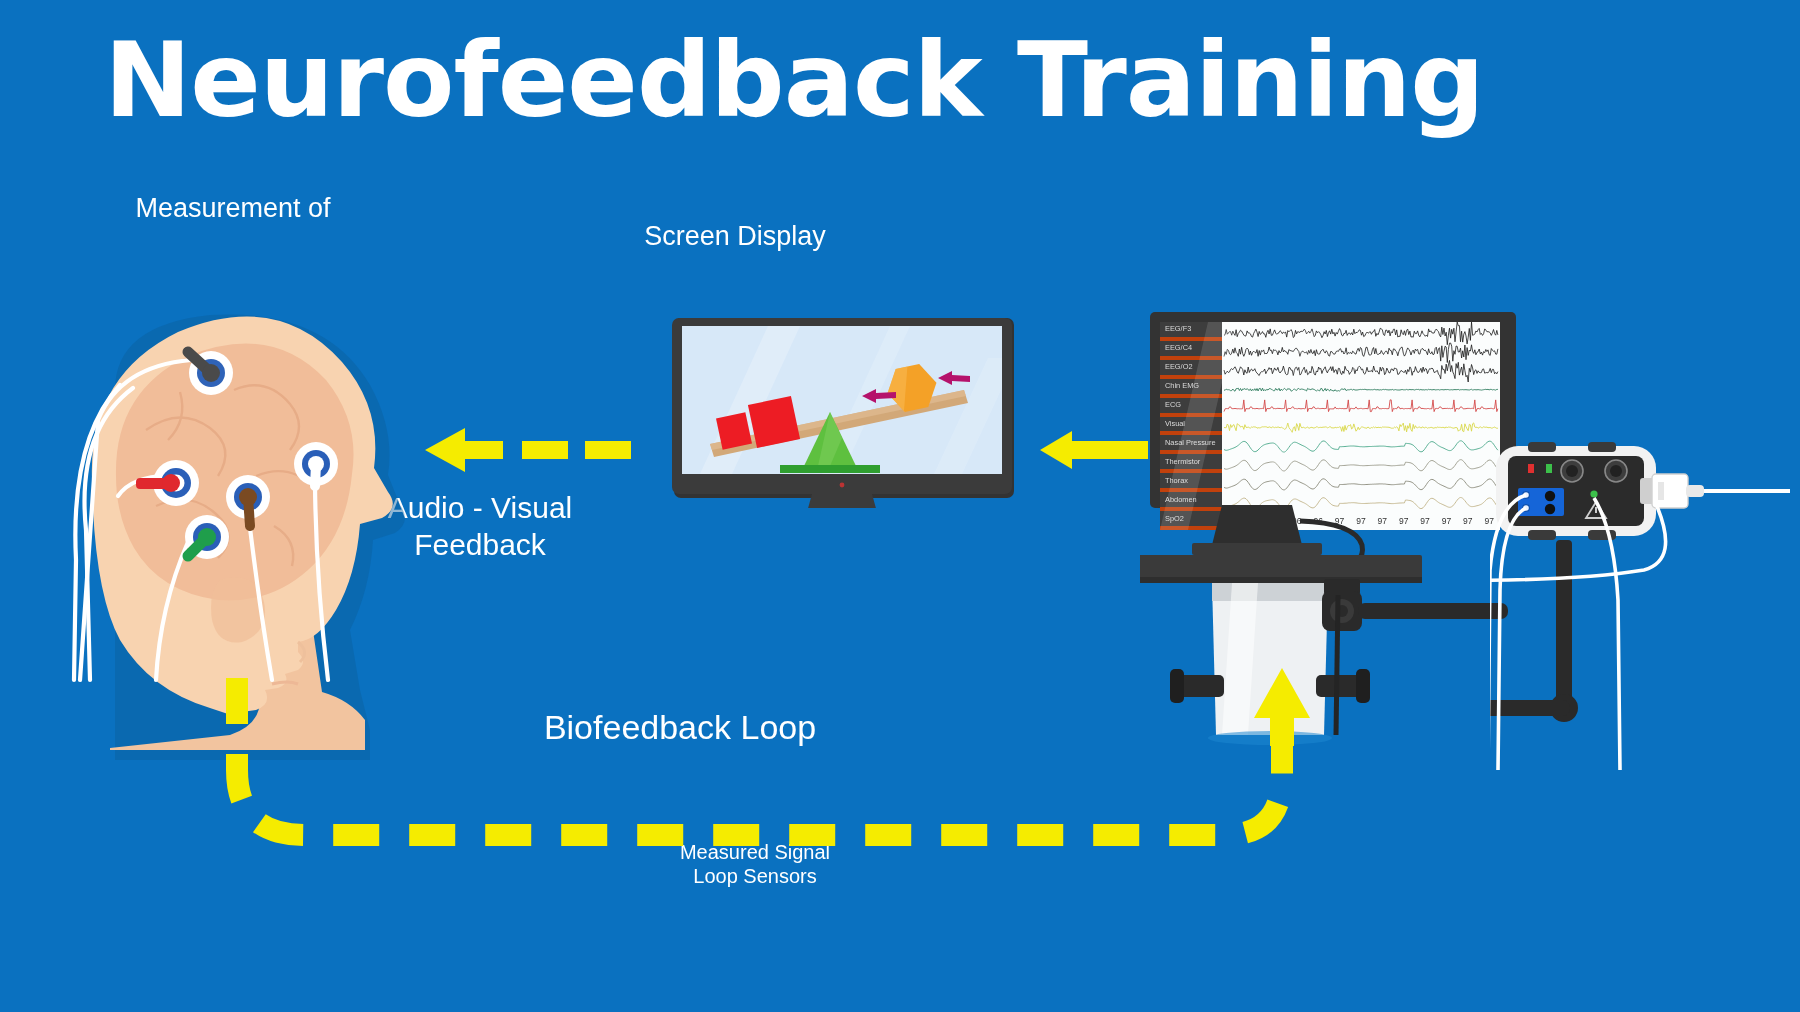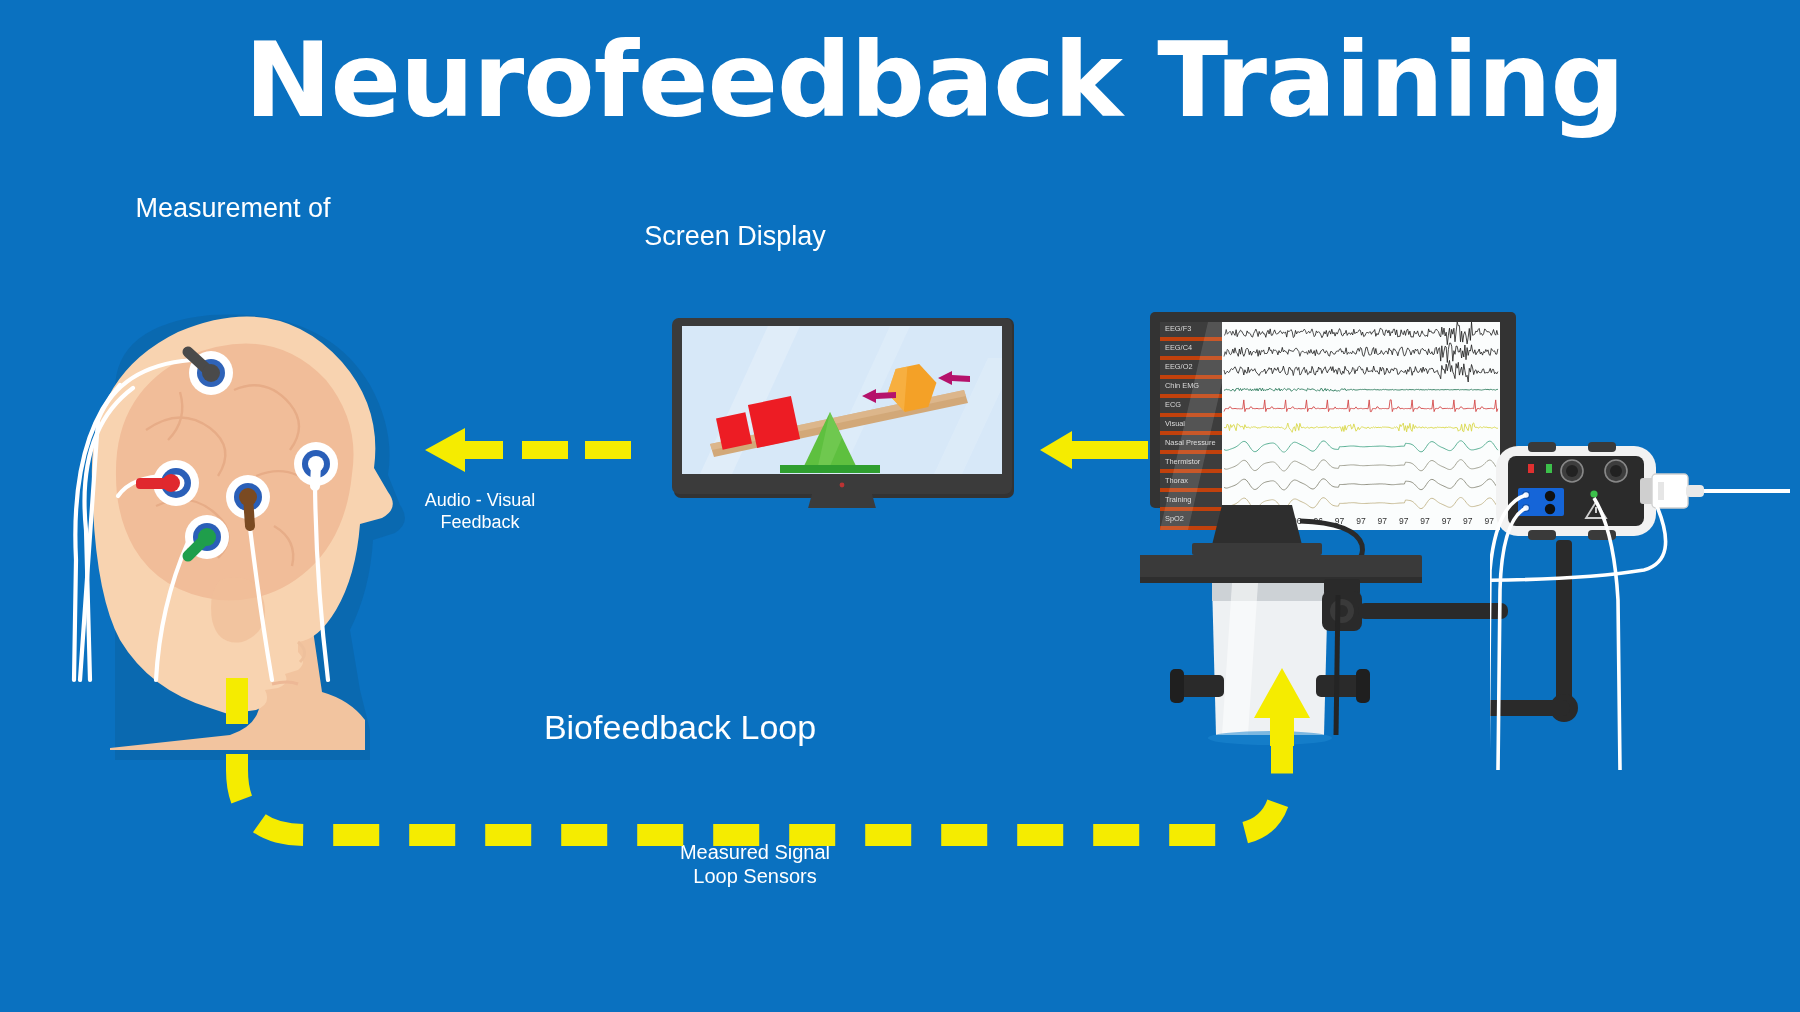--- a/index.html
+++ b/index.html
@@ -7,37 +7,36 @@
   body {
     background:#0a71c0;
     font-family:"Liberation Sans", sans-serif;
     position:relative;
   }
   #stage { position:absolute; left:0; top:0; width:1800px; height:1012px; }
 
   
   #title {
     position:absolute; left:0; top:22px; width:1588px;
-    text-align:right; color:#ffffff;
+    text-align:center; color:#ffffff;
     font-size:104px; font-weight:700; letter-spacing:-1px;
     line-height:1.12;
     font-family:"DejaVu Sans", sans-serif;
-    margin-left:36px;
   }
 
   
   .seclabel {
     position:absolute; color:#ffffff; text-align:center;
     font-size:27px; line-height:1.22; font-weight:400;
     font-family:"Liberation Sans", sans-serif;
   }
   #lbl-measure { left:88px;  top:192px; width:290px; }
   #lbl-screen  { left:610px; top:220px; width:250px; }
   #lbl-signal  { left:1140px; top:216px; width:300px; }
-  #lbl-av      { left:350px; top:490px; width:260px; font-size:18px; }
+  #lbl-av      { left:350px; top:490px; width:260px; font-size:30px; }
   #lbl-loop    { left:460px; top:707px; width:440px; font-size:34px; }
   #lbl-meas-sig{ left:560px; top:840px; width:390px; font-size:20px; }
 
   
   .layer { position:absolute; }
 
   
   #eeg-wrap {
     position:absolute; left:1160px; top:322px;
     width:340px; height:208px;
@@ -227,21 +226,21 @@
     <div id="eeg-labels">
       <div class="eeg-lab">EEG/F3</div>
       <div class="eeg-lab">EEG/C4</div>
       <div class="eeg-lab">EEG/O2</div>
       <div class="eeg-lab">Chin EMG</div>
       <div class="eeg-lab">ECG</div>
       <div class="eeg-lab">Visual</div>
       <div class="eeg-lab">Nasal Pressure</div>
       <div class="eeg-lab">Thermistor</div>
       <div class="eeg-lab">Thorax</div>
-      <div class="eeg-lab">Training</div>
+      <div class="eeg-lab">Abdomen</div>
       <div class="eeg-lab">SpO2</div>
     </div>
     <div id="eeg-traces">
       <svg id="trace-svg" width="278" height="208" viewBox="0 0 278 208">
           <path d="M2.0 13.4L3.1 12.6L4.2 7.5L5.3 12.2L6.4 11.0L7.5 9.6L8.6 9.7L9.7 13.2L10.8 9.1L11.9 11.6L13.0 13.4L14.1 7.7L15.2 14.7L16.3 11.3L17.4 10.1L18.5 8.2L19.6 9.1L20.7 11.1L21.8 13.0L22.9 14.1L24.0 13.8L25.1 8.9L26.2 11.0L27.3 11.0L28.4 11.8L29.5 14.5L30.6 15.1L31.7 11.4L32.8 9.3L33.9 7.1L35.0 10.1L36.1 14.5L37.2 9.4L38.3 12.4L39.4 11.5L40.5 9.6L41.6 11.8L42.7 11.9L43.8 15.3L44.9 10.5L46.0 8.3L47.1 12.0L48.2 6.9L49.3 13.3L50.4 13.2L51.5 10.4L52.6 7.9L53.7 11.1L54.8 12.3L55.9 11.2L57.0 10.7L58.1 8.7L59.2 9.7L60.3 11.7L61.4 10.1L62.5 11.1L63.6 9.9L64.7 15.1L65.8 8.5L66.9 9.8L68.0 8.7L69.1 7.6L70.2 9.8L71.3 15.5L72.4 14.5L73.5 8.4L74.6 11.9L75.7 9.7L76.8 10.0L77.9 10.5L79.0 9.0L80.1 9.6L81.2 9.0L82.3 7.1L83.4 8.6L84.5 11.9L85.6 10.6L86.7 9.2L87.8 11.1L88.9 9.4L90.0 6.9L91.1 10.8L92.2 14.7L93.3 13.3L94.4 8.9L95.5 10.8L96.6 9.7L97.7 10.6L98.8 12.7L99.9 15.7L101.0 13.7L102.1 9.7L103.2 12.0L104.3 8.4L105.4 14.6L106.5 10.7L107.6 8.8L108.7 12.1L109.8 7.2L110.9 11.9L112.0 10.3L113.1 14.1L114.2 10.5L115.3 12.1L116.4 9.3L117.5 6.6L118.6 8.5L119.7 13.2L120.8 14.0L121.9 11.4L123.0 11.6L124.1 8.3L125.2 13.4L126.3 11.3L127.4 10.9L128.5 12.5L129.6 10.7L130.7 13.0L131.8 7.2L132.9 11.7L134.0 10.3L135.1 10.7L136.2 9.6L137.3 7.8L138.4 8.4L139.5 13.2L140.6 10.0L141.7 14.6L142.8 13.9L143.9 11.6L145.0 10.1L146.1 11.2L147.2 10.3L148.3 9.7L149.4 12.3L150.5 10.0L151.6 9.6L152.7 7.5L153.8 14.3L154.9 11.4L156.0 12.8L157.1 10.1L158.2 6.3L159.3 6.7L160.4 8.0L161.5 12.7L162.6 13.5L163.7 8.2L164.8 8.1L165.9 11.0L167.0 8.2L168.1 13.9L169.2 9.7L170.3 10.9L171.4 7.3L172.5 7.2L173.6 12.9L174.7 7.9L175.8 15.1L176.9 14.0L178.0 14.5L179.1 7.8L180.2 11.3L181.3 12.7L182.4 8.8L183.5 13.4L184.6 8.4L185.7 7.1L186.8 12.6L187.9 9.1L189.0 15.1L190.1 14.6L191.2 15.2L192.3 9.2L193.4 11.6L194.5 11.6L195.6 8.9L196.7 13.2L197.8 14.9L198.9 12.3L200.0 8.8L201.1 11.7L202.2 12.8L203.3 14.3L204.4 13.0L205.5 14.5L206.6 6.9L207.7 10.0L208.8 8.8L209.9 10.8L211.0 11.0L212.1 11.1L213.2 8.5L214.3 7.0L215.4 8.5L216.5 9.7L217.6 13.3L218.7 14.9L219.8 5.1L220.9 12.5L222.0 6.1L223.1 14.0L224.2 10.2L225.3 22.7L226.4 13.1L227.5 6.1L228.6 16.1L229.7 7.3L230.8 12.2L231.9 6.2L233.0 19.8L234.1 9.9L235.2 0.1L236.3 3.7L237.4 3.6L238.5 19.8L239.6 9.2L240.7 20.1L241.8 12.2L242.9 9.6L244.0 13.9L245.1 21.9L246.2 15.3L247.3 6.4L248.4 18.4L249.5 0.1L250.6 13.3L251.7 13.0L252.8 11.9L253.9 9.0L255.0 10.0L256.1 7.7L257.2 6.4L258.3 12.4L259.4 11.3L260.5 13.4L261.6 11.8L262.7 6.9L263.8 8.0L264.9 9.7L266.0 9.7L267.1 9.9L268.2 10.8L269.3 13.4L270.4 10.9L271.5 7.5L272.6 11.6L273.7 13.2L274.8 8.4L275.9 12.9" fill="none" stroke="#1a1a1a" stroke-width="0.8"></path>
           <path d="M2.0 34.5L3.1 29.7L4.2 32.4L5.3 27.4L6.4 28.3L7.5 31.8L8.6 32.7L9.7 31.1L10.8 27.1L11.9 31.2L13.0 25.8L14.1 30.3L15.2 31.4L16.3 34.3L17.4 27.0L18.5 32.2L19.6 25.3L20.7 31.5L21.8 34.3L22.9 31.7L24.0 27.3L25.1 26.1L26.2 27.3L27.3 32.7L28.4 29.0L29.5 33.3L30.6 30.3L31.7 29.2L32.8 30.3L33.9 31.0L35.0 27.6L36.1 34.3L37.2 28.5L38.3 33.1L39.4 28.6L40.5 29.4L41.6 27.9L42.7 31.8L43.8 31.4L44.9 31.6L46.0 29.6L47.1 25.0L48.2 28.5L49.3 28.2L50.4 31.7L51.5 27.6L52.6 28.4L53.7 28.3L54.8 29.3L55.9 32.9L57.0 28.6L58.1 30.9L59.2 29.8L60.3 25.4L61.4 30.0L62.5 28.3L63.6 29.7L64.7 30.0L65.8 32.3L66.9 27.5L68.0 28.5L69.1 28.8L70.2 29.1L71.3 29.5L72.4 27.8L73.5 26.4L74.6 26.3L75.7 28.0L76.8 29.5L77.9 34.3L79.0 30.7L80.1 29.2L81.2 29.3L82.3 30.7L83.4 30.6L84.5 29.8L85.6 32.4L86.7 28.3L87.8 31.2L88.9 27.4L90.0 31.1L91.1 31.5L92.2 28.6L93.3 33.7L94.4 27.7L95.5 31.6L96.6 32.1L97.7 32.0L98.8 29.1L99.9 28.4L101.0 27.2L102.1 29.7L103.2 31.1L104.3 28.7L105.4 30.3L106.5 33.5L107.6 34.1L108.7 29.5L109.8 29.6L110.9 31.4L112.0 32.2L113.1 31.9L114.2 29.5L115.3 29.0L116.4 29.4L117.5 27.2L118.6 26.7L119.7 30.1L120.8 29.0L121.9 32.0L123.0 30.6L124.1 25.8L125.2 32.4L126.3 30.5L127.4 31.2L128.5 30.4L129.6 31.9L130.7 29.1L131.8 30.1L132.9 31.8L134.0 32.1L135.1 28.4L136.2 26.3L137.3 29.3L138.4 25.5L139.5 26.5L140.6 32.8L141.7 34.4L142.8 31.0L143.9 25.5L145.0 25.2L146.1 29.6L147.2 33.0L148.3 33.0L149.4 32.4L150.5 27.3L151.6 25.5L152.7 31.9L153.8 26.5L154.9 31.6L156.0 32.8L157.1 31.5L158.2 31.6L159.3 28.5L160.4 30.8L161.5 32.5L162.6 30.6L163.7 29.2L164.8 29.3L165.9 32.1L167.0 26.2L168.1 28.4L169.2 28.6L170.3 32.8L171.4 26.9L172.5 27.0L173.6 29.0L174.7 29.9L175.8 33.8L176.9 29.4L178.0 26.9L179.1 25.4L180.2 25.2L181.3 31.2L182.4 34.1L183.5 32.5L184.6 28.6L185.7 25.9L186.8 27.3L187.9 29.2L189.0 33.0L190.1 29.6L191.2 28.1L192.3 31.4L193.4 27.0L194.5 28.6L195.6 27.4L196.7 31.8L197.8 32.1L198.9 27.8L200.0 26.5L201.1 27.0L202.2 28.6L203.3 28.2L204.4 29.8L205.5 32.8L206.6 26.8L207.7 30.8L208.8 31.8L209.9 29.7L211.0 32.7L212.1 32.1L213.2 26.3L214.3 25.2L215.4 31.7L216.5 26.6L217.6 25.8L218.7 39.1L219.8 23.8L220.9 35.4L222.0 29.2L223.1 24.2L224.2 25.0L225.3 40.5L226.4 27.4L227.5 21.1L228.6 21.0L229.7 24.1L230.8 39.2L231.9 28.7L233.0 32.3L234.1 24.0L235.2 24.4L236.3 30.0L237.4 30.0L238.5 26.1L239.6 36.0L240.7 28.8L241.8 35.0L242.9 23.0L244.0 37.7L245.1 25.6L246.2 33.4L247.3 28.0L248.4 29.1L249.5 22.8L250.6 29.4L251.7 31.4L252.8 27.8L253.9 32.8L255.0 30.3L256.1 29.7L257.2 27.0L258.3 31.9L259.4 30.1L260.5 33.1L261.6 29.6L262.7 30.7L263.8 27.5L264.9 29.6L266.0 27.9L267.1 32.6L268.2 33.4L269.3 26.5L270.4 28.1L271.5 29.4L272.6 28.8L273.7 32.1L274.8 32.2L275.9 26.9" fill="none" stroke="#1a1a1a" stroke-width="0.8"></path>
           <path d="M2.0 48.0L3.1 52.2L4.2 50.6L5.3 49.2L6.4 50.5L7.5 49.9L8.6 47.4L9.7 46.7L10.8 47.7L11.9 46.2L13.0 44.8L14.1 47.0L15.2 50.0L16.3 51.3L17.4 47.9L18.5 44.8L19.6 46.0L20.7 47.4L21.8 53.0L22.9 47.8L24.0 50.6L25.1 51.2L26.2 45.0L27.3 50.5L28.4 48.0L29.5 47.0L30.6 48.8L31.7 48.4L32.8 46.7L33.9 49.8L35.0 50.9L36.1 52.5L37.2 53.5L38.3 50.9L39.4 49.7L40.5 49.7L41.6 49.1L42.7 47.0L43.8 51.7L44.9 49.3L46.0 48.0L47.1 45.6L48.2 47.4L49.3 46.0L50.4 51.7L51.5 48.9L52.6 45.9L53.7 48.0L54.8 48.1L55.9 45.4L57.0 49.7L58.1 51.0L59.2 49.2L60.3 48.5L61.4 44.1L62.5 48.2L63.6 51.8L64.7 52.7L65.8 52.2L66.9 45.6L68.0 45.6L69.1 48.2L70.2 48.1L71.3 53.5L72.4 48.3L73.5 45.6L74.6 45.2L75.7 48.3L76.8 45.4L77.9 53.0L79.0 52.2L80.1 49.0L81.2 47.1L82.3 45.1L83.4 50.6L84.5 47.6L85.6 52.7L86.7 51.8L87.8 49.4L88.9 50.9L90.0 44.4L91.1 47.2L92.2 51.9L93.3 53.1L94.4 48.9L95.5 50.0L96.6 45.0L97.7 47.2L98.8 46.4L99.9 51.5L101.0 48.3L102.1 46.7L103.2 44.8L104.3 48.9L105.4 50.9L106.5 47.9L107.6 47.4L108.7 44.7L109.8 48.8L110.9 44.6L112.0 50.5L113.1 47.9L114.2 47.9L115.3 52.2L116.4 46.3L117.5 46.5L118.6 50.9L119.7 52.6L120.8 49.1L121.9 51.4L123.0 44.3L124.1 47.6L125.2 48.4L126.3 48.8L127.4 52.4L128.5 50.4L129.6 49.5L130.7 45.4L131.8 46.5L132.9 51.7L134.0 47.7L135.1 48.9L136.2 45.3L137.3 44.2L138.4 45.2L139.5 47.9L140.6 47.0L141.7 51.1L142.8 52.2L143.9 49.9L145.0 45.3L146.1 49.5L147.2 49.3L148.3 49.3L149.4 48.4L150.5 50.1L151.6 44.0L152.7 48.1L153.8 49.8L154.9 48.7L156.0 50.2L157.1 52.2L158.2 45.2L159.3 49.1L160.4 45.5L161.5 46.3L162.6 52.7L163.7 51.1L164.8 46.1L165.9 48.3L167.0 50.9L168.1 50.7L169.2 47.0L170.3 47.1L171.4 48.9L172.5 46.0L173.6 46.5L174.7 46.9L175.8 52.4L176.9 52.1L178.0 50.0L179.1 48.4L180.2 49.3L181.3 50.1L182.4 50.4L183.5 48.2L184.6 52.2L185.7 47.5L186.8 49.6L187.9 44.9L189.0 46.8L190.1 53.3L191.2 49.4L192.3 49.7L193.4 44.6L194.5 48.0L195.6 50.3L196.7 50.4L197.8 48.7L198.9 46.3L200.0 50.5L201.1 45.0L202.2 49.3L203.3 46.6L204.4 47.0L205.5 51.6L206.6 48.6L207.7 46.6L208.8 47.1L209.9 46.0L211.0 46.9L212.1 50.4L213.2 50.4L214.3 49.0L215.4 48.4L216.5 52.4L217.6 53.2L218.7 56.8L219.8 43.5L220.9 47.6L222.0 47.2L223.1 51.5L224.2 42.1L225.3 48.8L226.4 42.9L227.5 38.4L228.6 49.7L229.7 43.5L230.8 49.9L231.9 52.5L233.0 56.6L234.1 41.6L235.2 46.2L236.3 40.3L237.4 53.1L238.5 48.4L239.6 45.0L240.7 53.2L241.8 41.8L242.9 48.7L244.0 54.8L245.1 53.3L246.2 60.0L247.3 46.3L248.4 50.1L249.5 42.5L250.6 45.9L251.7 52.6L252.8 48.7L253.9 47.8L255.0 51.4L256.1 48.8L257.2 50.4L258.3 50.7L259.4 50.5L260.5 47.3L261.6 46.9L262.7 51.2L263.8 50.7L264.9 50.5L266.0 50.9L267.1 49.3L268.2 46.4L269.3 50.7L270.4 47.4L271.5 47.4L272.6 51.8L273.7 50.4L274.8 51.8L275.9 49.6" fill="none" stroke="#1a1a1a" stroke-width="0.8"></path>
           <path d="M2.0 67.9L3.1 68.3L4.2 67.1L5.3 67.7L6.4 67.7L7.5 67.9L8.6 68.7L9.7 68.6L10.8 67.0L11.9 68.5L13.0 69.2L14.1 66.7L15.2 66.6L16.3 66.2L17.4 68.5L18.5 66.5L19.6 68.8L20.7 66.9L21.8 67.3L22.9 66.5L24.0 67.8L25.1 66.5L26.2 67.8L27.3 68.4L28.4 66.8L29.5 69.0L30.6 67.3L31.7 68.4L32.8 66.7L33.9 68.6L35.0 66.5L36.1 69.0L37.2 66.5L38.3 66.4L39.4 68.9L40.5 66.2L41.6 68.9L42.7 67.6L43.8 68.6L44.9 67.2L46.0 68.1L47.1 66.7L48.2 66.6L49.3 67.3L50.4 67.7L51.5 68.8L52.6 68.7L53.7 66.4L54.8 68.0L55.9 67.9L57.0 66.3L58.1 69.0L59.2 67.1L60.3 68.4L61.4 67.4L62.5 66.3L63.6 67.5L64.7 68.3L65.8 66.5L66.9 67.2L68.0 66.9L69.1 69.2L70.2 68.8L71.3 67.7L72.4 66.8L73.5 68.1L74.6 68.5L75.7 66.7L76.8 66.4L77.9 67.7L79.0 67.0L80.1 67.1L81.2 67.3L82.3 67.8L83.4 68.1L84.5 69.0L85.6 66.4L86.7 67.2L87.8 67.3L88.9 67.7L90.0 66.8L91.1 67.1L92.2 67.5L93.3 68.0L94.4 69.1L95.5 68.0L96.6 68.4L97.7 68.9L98.8 66.5L99.9 66.6L101.0 69.2L102.1 68.2L103.2 66.4L104.3 69.0L105.4 66.9L106.5 68.1L107.6 69.0L108.7 67.2L109.8 68.6L110.9 68.6L112.0 69.1L113.1 67.7L114.2 69.0L115.3 69.0L116.4 68.6L117.5 69.0L118.6 68.1L119.7 66.7L120.8 67.3L121.9 67.4L123.0 66.6L124.1 68.6L125.2 67.9L126.3 67.8L127.4 67.8L128.5 67.4L129.6 67.4L130.7 68.1L131.8 67.3L132.9 68.0L134.0 68.0L135.1 68.0L136.2 67.8L137.3 67.6L138.4 67.4L139.5 67.6L140.6 67.4L141.7 67.5L142.8 67.3L143.9 67.5L145.0 67.9L146.1 67.7L147.2 67.7L148.3 67.8L149.4 67.7L150.5 67.8L151.6 67.6L152.7 67.3L153.8 67.8L154.9 67.8L156.0 67.6L157.1 68.1L158.2 67.7L159.3 68.0L160.4 67.6L161.5 67.4L162.6 67.7L163.7 67.4L164.8 67.8L165.9 67.8L167.0 68.0L168.1 67.7L169.2 67.9L170.3 67.4L171.4 68.0L172.5 67.8L173.6 67.6L174.7 67.9L175.8 68.0L176.9 68.0L178.0 68.0L179.1 67.7L180.2 67.5L181.3 67.8L182.4 67.8L183.5 67.8L184.6 67.4L185.7 67.8L186.8 67.8L187.9 67.4L189.0 67.8L190.1 67.6L191.2 67.6L192.3 68.0L193.4 67.7L194.5 67.4L195.6 67.5L196.7 67.4L197.8 68.0L198.9 67.4L200.0 68.0L201.1 67.7L202.2 68.0L203.3 67.7L204.4 67.7L205.5 67.9L206.6 67.3L207.7 67.7L208.8 67.5L209.9 67.9L211.0 67.7L212.1 67.5L213.2 67.9L214.3 67.8L215.4 67.7L216.5 67.6L217.6 68.0L218.7 67.7L219.8 67.6L220.9 67.7L222.0 67.9L223.1 67.5L224.2 67.7L225.3 67.5L226.4 67.6L227.5 67.9L228.6 67.8L229.7 67.7L230.8 67.9L231.9 67.6L233.0 67.6L234.1 67.7L235.2 67.6L236.3 67.4L237.4 68.0L238.5 67.7L239.6 67.7L240.7 67.6L241.8 67.8L242.9 67.7L244.0 67.7L245.1 67.8L246.2 67.9L247.3 68.0L248.4 67.6L249.5 67.3L250.6 68.0L251.7 67.8L252.8 67.6L253.9 67.8L255.0 67.8L256.1 67.6L257.2 67.8L258.3 67.9L259.4 68.1L260.5 67.9L261.6 67.7L262.7 67.5L263.8 67.3L264.9 67.6L266.0 67.3L267.1 67.9L268.2 67.4L269.3 67.4L270.4 67.9L271.5 67.6L272.6 67.8L273.7 68.1L274.8 67.4L275.9 67.4" fill="none" stroke="#2f7d5f" stroke-width="0.9"></path>
           <path d="M2.0 89.6L3.1 86.8L4.2 86.6L5.3 86.6L6.4 86.8L7.5 84.9L8.6 84.9L9.7 86.6L10.8 86.7L11.9 86.6L13.0 86.5L14.1 86.6L15.2 86.8L16.3 86.7L17.4 86.8L18.5 86.8L19.6 86.8L20.7 86.7L21.8 77.9L22.9 89.6L24.0 86.5L25.1 86.8L26.2 86.7L27.3 86.8L28.4 84.9L29.5 84.9L30.6 86.7L31.7 86.5L32.8 86.7L33.9 86.6L35.0 86.4L36.1 86.7L37.2 86.8L38.3 86.6L39.4 86.6L40.5 86.4L41.6 86.7L42.7 77.9L43.8 89.6L44.9 86.4L46.0 86.7L47.1 86.6L48.2 86.6L49.3 84.9L50.4 84.9L51.5 86.8L52.6 86.5L53.7 86.7L54.8 86.5L55.9 86.3L57.0 86.5L58.1 86.4L59.2 86.7L60.3 86.6L61.4 86.5L62.5 86.4L63.6 77.9L64.7 89.6L65.8 86.5L66.9 86.4L68.0 86.6L69.1 86.4L70.2 84.9L71.3 84.9L72.4 86.8L73.5 86.5L74.6 86.7L75.7 86.8L76.8 86.4L77.9 86.7L79.0 86.8L80.1 86.7L81.2 86.5L82.3 86.8L83.4 86.4L84.5 77.9L85.6 89.6L86.7 86.5L87.8 86.5L88.9 86.5L90.0 86.8L91.1 84.9L92.2 84.9L93.3 86.6L94.4 86.7L95.5 86.3L96.6 86.3L97.7 86.7L98.8 86.6L99.9 86.5L101.0 86.4L102.1 86.7L103.2 86.5L104.3 86.5L105.4 77.9L106.5 89.6L107.6 86.6L108.7 86.9L109.8 86.9L110.9 86.9L112.0 86.8L113.1 84.9L114.2 86.6L115.3 86.5L116.4 86.7L117.5 86.4L118.6 86.5L119.7 86.6L120.8 86.5L121.9 86.8L123.0 86.6L124.1 86.7L125.2 86.4L126.3 77.9L127.4 89.6L128.5 86.4L129.6 86.4L130.7 86.6L131.8 86.7L132.9 86.5L134.0 84.9L135.1 86.6L136.2 86.8L137.3 86.6L138.4 86.4L139.5 86.4L140.6 86.8L141.7 86.7L142.8 86.6L143.9 86.5L145.0 86.6L146.1 86.8L147.2 77.9L148.3 89.6L149.4 89.6L150.5 86.6L151.6 86.6L152.7 86.6L153.8 86.9L154.9 84.9L156.0 84.9L157.1 86.7L158.2 86.7L159.3 86.8L160.4 86.5L161.5 86.5L162.6 86.6L163.7 86.5L164.8 86.7L165.9 86.7L167.0 86.5L168.1 77.9L169.2 77.9L170.3 89.6L171.4 86.4L172.5 86.8L173.6 86.5L174.7 86.8L175.8 84.9L176.9 84.9L178.0 86.8L179.1 86.5L180.2 86.3L181.3 86.8L182.4 86.8L183.5 86.5L184.6 86.6L185.7 86.6L186.8 86.5L187.9 86.7L189.0 86.7L190.1 77.9L191.2 89.6L192.3 86.7L193.4 86.4L194.5 86.7L195.6 86.8L196.7 84.9L197.8 84.9L198.9 86.5L200.0 86.4L201.1 86.5L202.2 86.7L203.3 86.7L204.4 86.8L205.5 86.5L206.6 86.5L207.7 86.9L208.8 86.7L209.9 86.8L211.0 77.9L212.1 89.6L213.2 86.7L214.3 86.4L215.4 86.6L216.5 86.5L217.6 84.9L218.7 84.9L219.8 86.4L220.9 86.7L222.0 86.5L223.1 86.4L224.2 86.5L225.3 86.3L226.4 86.6L227.5 86.4L228.6 86.7L229.7 86.4L230.8 86.6L231.9 77.9L233.0 89.6L234.1 86.6L235.2 86.5L236.3 86.9L237.4 86.7L238.5 84.9L239.6 84.9L240.7 86.4L241.8 86.9L242.9 86.7L244.0 86.7L245.1 86.4L246.2 86.4L247.3 86.4L248.4 86.6L249.5 86.4L250.6 86.3L251.7 86.7L252.8 77.9L253.9 89.6L255.0 86.9L256.1 86.4L257.2 86.8L258.3 86.9L259.4 84.9L260.5 84.9L261.6 86.6L262.7 86.5L263.8 86.8L264.9 86.8L266.0 86.5L267.1 86.6L268.2 86.4L269.3 86.3L270.4 86.6L271.5 86.8L272.6 86.5L273.7 77.9L274.8 89.6L275.9 86.6" fill="none" stroke="#d44a4a" stroke-width="0.9"></path>
           <path d="M2.0 105.5L3.1 105.7L4.2 105.7L5.3 102.0L6.4 103.5L7.5 108.6L8.6 102.6L9.7 105.4L10.8 103.3L11.9 102.6L13.0 105.8L14.1 108.7L15.2 101.7L16.3 102.6L17.4 103.1L18.5 105.1L19.6 104.5L20.7 104.3L21.8 107.3L22.9 102.7L24.0 105.3L25.1 105.5L26.2 105.0L27.3 105.7L28.4 106.1L29.5 105.0L30.6 105.3L31.7 104.8L32.8 105.0L33.9 105.0L35.0 106.2L36.1 105.7L37.2 105.9L38.3 105.8L39.4 105.2L40.5 104.8L41.6 104.9L42.7 104.8L43.8 104.8L44.9 105.0L46.0 105.7L47.1 104.8L48.2 105.2L49.3 106.0L50.4 104.8L51.5 105.2L52.6 105.7L53.7 105.2L54.8 105.5L55.9 105.0L57.0 105.2L58.1 105.9L59.2 105.1L60.3 105.8L61.4 106.3L62.5 107.3L63.6 106.9L64.7 104.8L65.8 101.0L66.9 105.4L68.0 107.3L69.1 108.3L70.2 110.3L71.3 105.8L72.4 104.7L73.5 109.1L74.6 101.6L75.7 104.0L76.8 108.4L77.9 101.3L79.0 104.9L80.1 106.1L81.2 105.0L82.3 105.7L83.4 106.1L84.5 105.6L85.6 104.9L86.7 106.2L87.8 106.0L88.9 105.4L90.0 105.3L91.1 106.0L92.2 105.9L93.3 105.6L94.4 104.9L95.5 104.8L96.6 105.9L97.7 105.4L98.8 105.3L99.9 105.5L101.0 105.1L102.1 105.2L103.2 104.9L104.3 105.0L105.4 105.8L106.5 105.5L107.6 104.8L108.7 104.8L109.8 106.2L110.9 105.6L112.0 106.2L113.1 105.2L114.2 105.8L115.3 105.4L116.4 105.5L117.5 104.9L118.6 105.1L119.7 109.3L120.8 104.6L121.9 109.5L123.0 103.4L124.1 108.1L125.2 105.5L126.3 103.4L127.4 103.6L128.5 102.6L129.6 107.0L130.7 106.1L131.8 101.9L132.9 105.5L134.0 109.2L135.1 107.9L136.2 105.1L137.3 107.7L138.4 106.0L139.5 105.0L140.6 105.0L141.7 105.4L142.8 105.9L143.9 106.0L145.0 106.2L146.1 104.9L147.2 106.2L148.3 106.3L149.4 105.5L150.5 105.8L151.6 104.9L152.7 105.8L153.8 104.9L154.9 106.0L156.0 105.1L157.1 105.6L158.2 105.3L159.3 105.9L160.4 105.0L161.5 105.1L162.6 105.1L163.7 105.1L164.8 105.2L165.9 105.2L167.0 105.3L168.1 105.6L169.2 106.2L170.3 106.2L171.4 106.2L172.5 105.1L173.6 105.7L174.7 104.8L175.8 105.7L176.9 108.9L178.0 102.5L179.1 104.6L180.2 102.8L181.3 101.1L182.4 108.4L183.5 103.7L184.6 109.9L185.7 103.7L186.8 106.3L187.9 101.3L189.0 107.8L190.1 109.4L191.2 102.4L192.3 106.6L193.4 103.7L194.5 105.6L195.6 106.0L196.7 104.9L197.8 105.0L198.9 106.2L200.0 105.2L201.1 104.9L202.2 106.1L203.3 105.3L204.4 105.4L205.5 106.2L206.6 105.7L207.7 105.7L208.8 105.4L209.9 105.4L211.0 106.1L212.1 106.1L213.2 105.4L214.3 106.1L215.4 104.9L216.5 105.4L217.6 105.3L218.7 105.4L219.8 105.6L220.9 105.3L222.0 105.5L223.1 106.1L224.2 104.8L225.3 106.0L226.4 104.9L227.5 105.2L228.6 105.2L229.7 105.7L230.8 106.0L231.9 106.2L233.0 105.7L234.1 105.5L235.2 105.8L236.3 109.2L237.4 108.0L238.5 107.8L239.6 102.3L240.7 109.1L241.8 109.7L242.9 101.8L244.0 104.7L245.1 106.9L246.2 108.7L247.3 102.3L248.4 102.8L249.5 109.2L250.6 101.8L251.7 100.9L252.8 105.1L253.9 105.5L255.0 105.1L256.1 106.2L257.2 105.5L258.3 104.8L259.4 105.6L260.5 105.7L261.6 104.8L262.7 105.2L263.8 105.3L264.9 105.1L266.0 105.7L267.1 105.6L268.2 105.5L269.3 106.1L270.4 106.0L271.5 105.5L272.6 105.1L273.7 105.7L274.8 106.3L275.9 106.2" fill="none" stroke="#d9d84a" stroke-width="0.9"></path>

